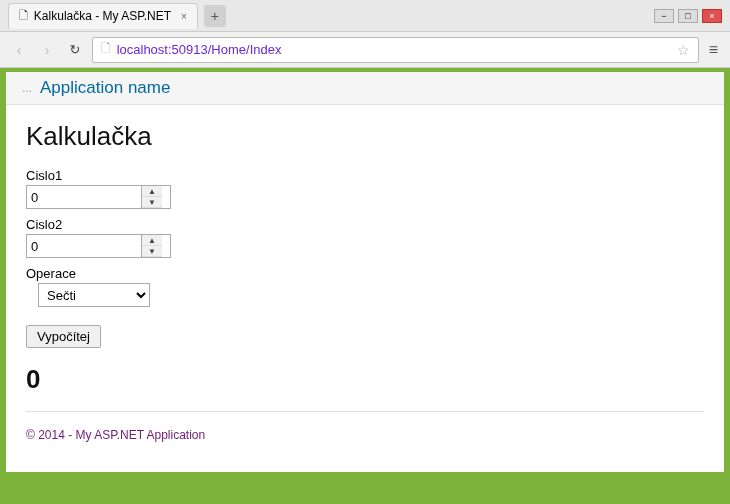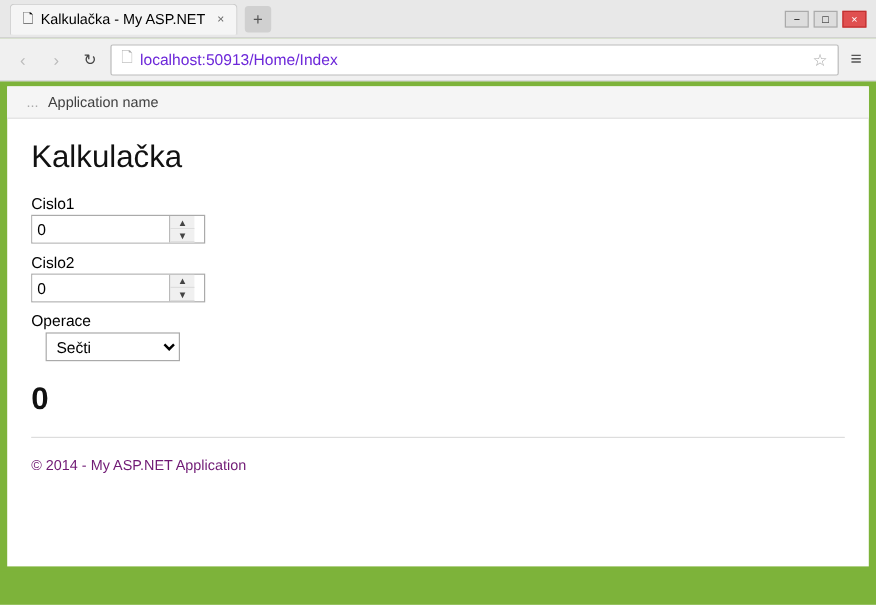--- a/index.html
+++ b/index.html
@@ -157,23 +157,23 @@
       padding: 6px 16px;
       display: flex;
       align-items: center;
       gap: 8px;
     }
     .breadcrumb-separator {
       color: #aaa;
       font-size: 12px;
     }
     .app-name-link {
-      color: #404040;
+      color: #0369a1;
       text-decoration: none;
-      font-size: 12px;
+      font-size: 17px;
     }
 
     
     .page-content {
       padding: 16px 20px;
     }
     .page-title {
       font-size: 26px;
       font-weight: normal;
       margin-bottom: 16px;
@@ -337,20 +337,21 @@
           <select class="op-select">
             <option>Sečti</option>
             <option>Odečti</option>
             <option>Vynásob</option>
             <option>Vyděl</option>
           </select>
         </div>
       </div>
 
       
+      <button class="calc-button">Vypočítej</button>
 
       
       <div class="result-value">0</div>
 
       
       <hr class="footer-divider">
       <div class="footer-text">© 2014 - My ASP.NET Application</div>
     </div>
 
   </div>

